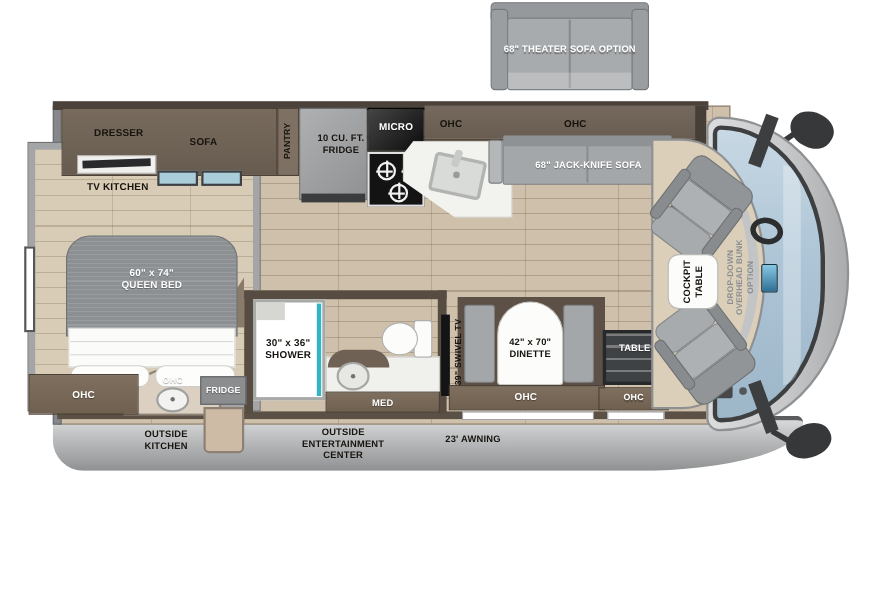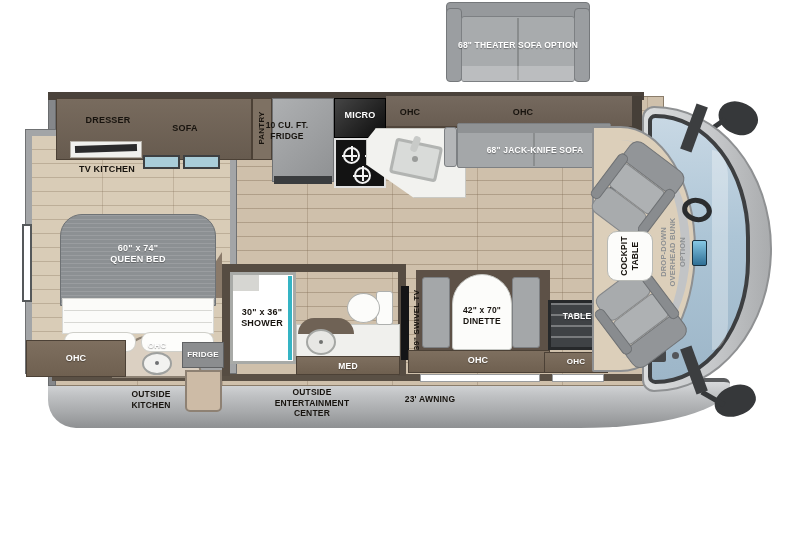--- a/index.html
+++ b/index.html
@@ -172,21 +172,21 @@
   <div class="lbl vert s85" style="left:630px;top:256px;">COCKPIT
 TABLE</div>
   <div class="lbl vert grayink" style="left:673px;top:252px;font-size:7.5px;">DROP-DOWN
 OVERHEAD BUNK
 OPTION</div>
 
   <div class="lbl" style="left:108px;top:121px;">DRESSER</div>
   <div class="lbl" style="left:185px;top:129px;">SOFA</div>
   <div class="lbl" style="left:107px;top:170px;">TV KITCHEN</div>
   <div class="lbl vert s8" style="left:262px;top:128px;">PANTRY</div>
-  <div class="lbl s85" style="left:287px;top:131px;">10 CU. FT.
+  <div class="lbl s85" style="left:310px;top:131px;">10 CU. FT.
 FRIDGE</div>
   <div class="lbl white" style="left:360px;top:116px;">MICRO</div>
   <div class="lbl" style="left:410px;top:113px;">OHC</div>
   <div class="lbl" style="left:523px;top:113px;">OHC</div>
   <div class="lbl white s85" style="left:535px;top:150px;">68" JACK-KNIFE SOFA</div>
 
   <div class="lbl s85" style="left:151px;top:400px;">OUTSIDE
 KITCHEN</div>
   <div class="lbl s85" style="left:312px;top:403px;">OUTSIDE
 ENTERTAINMENT

